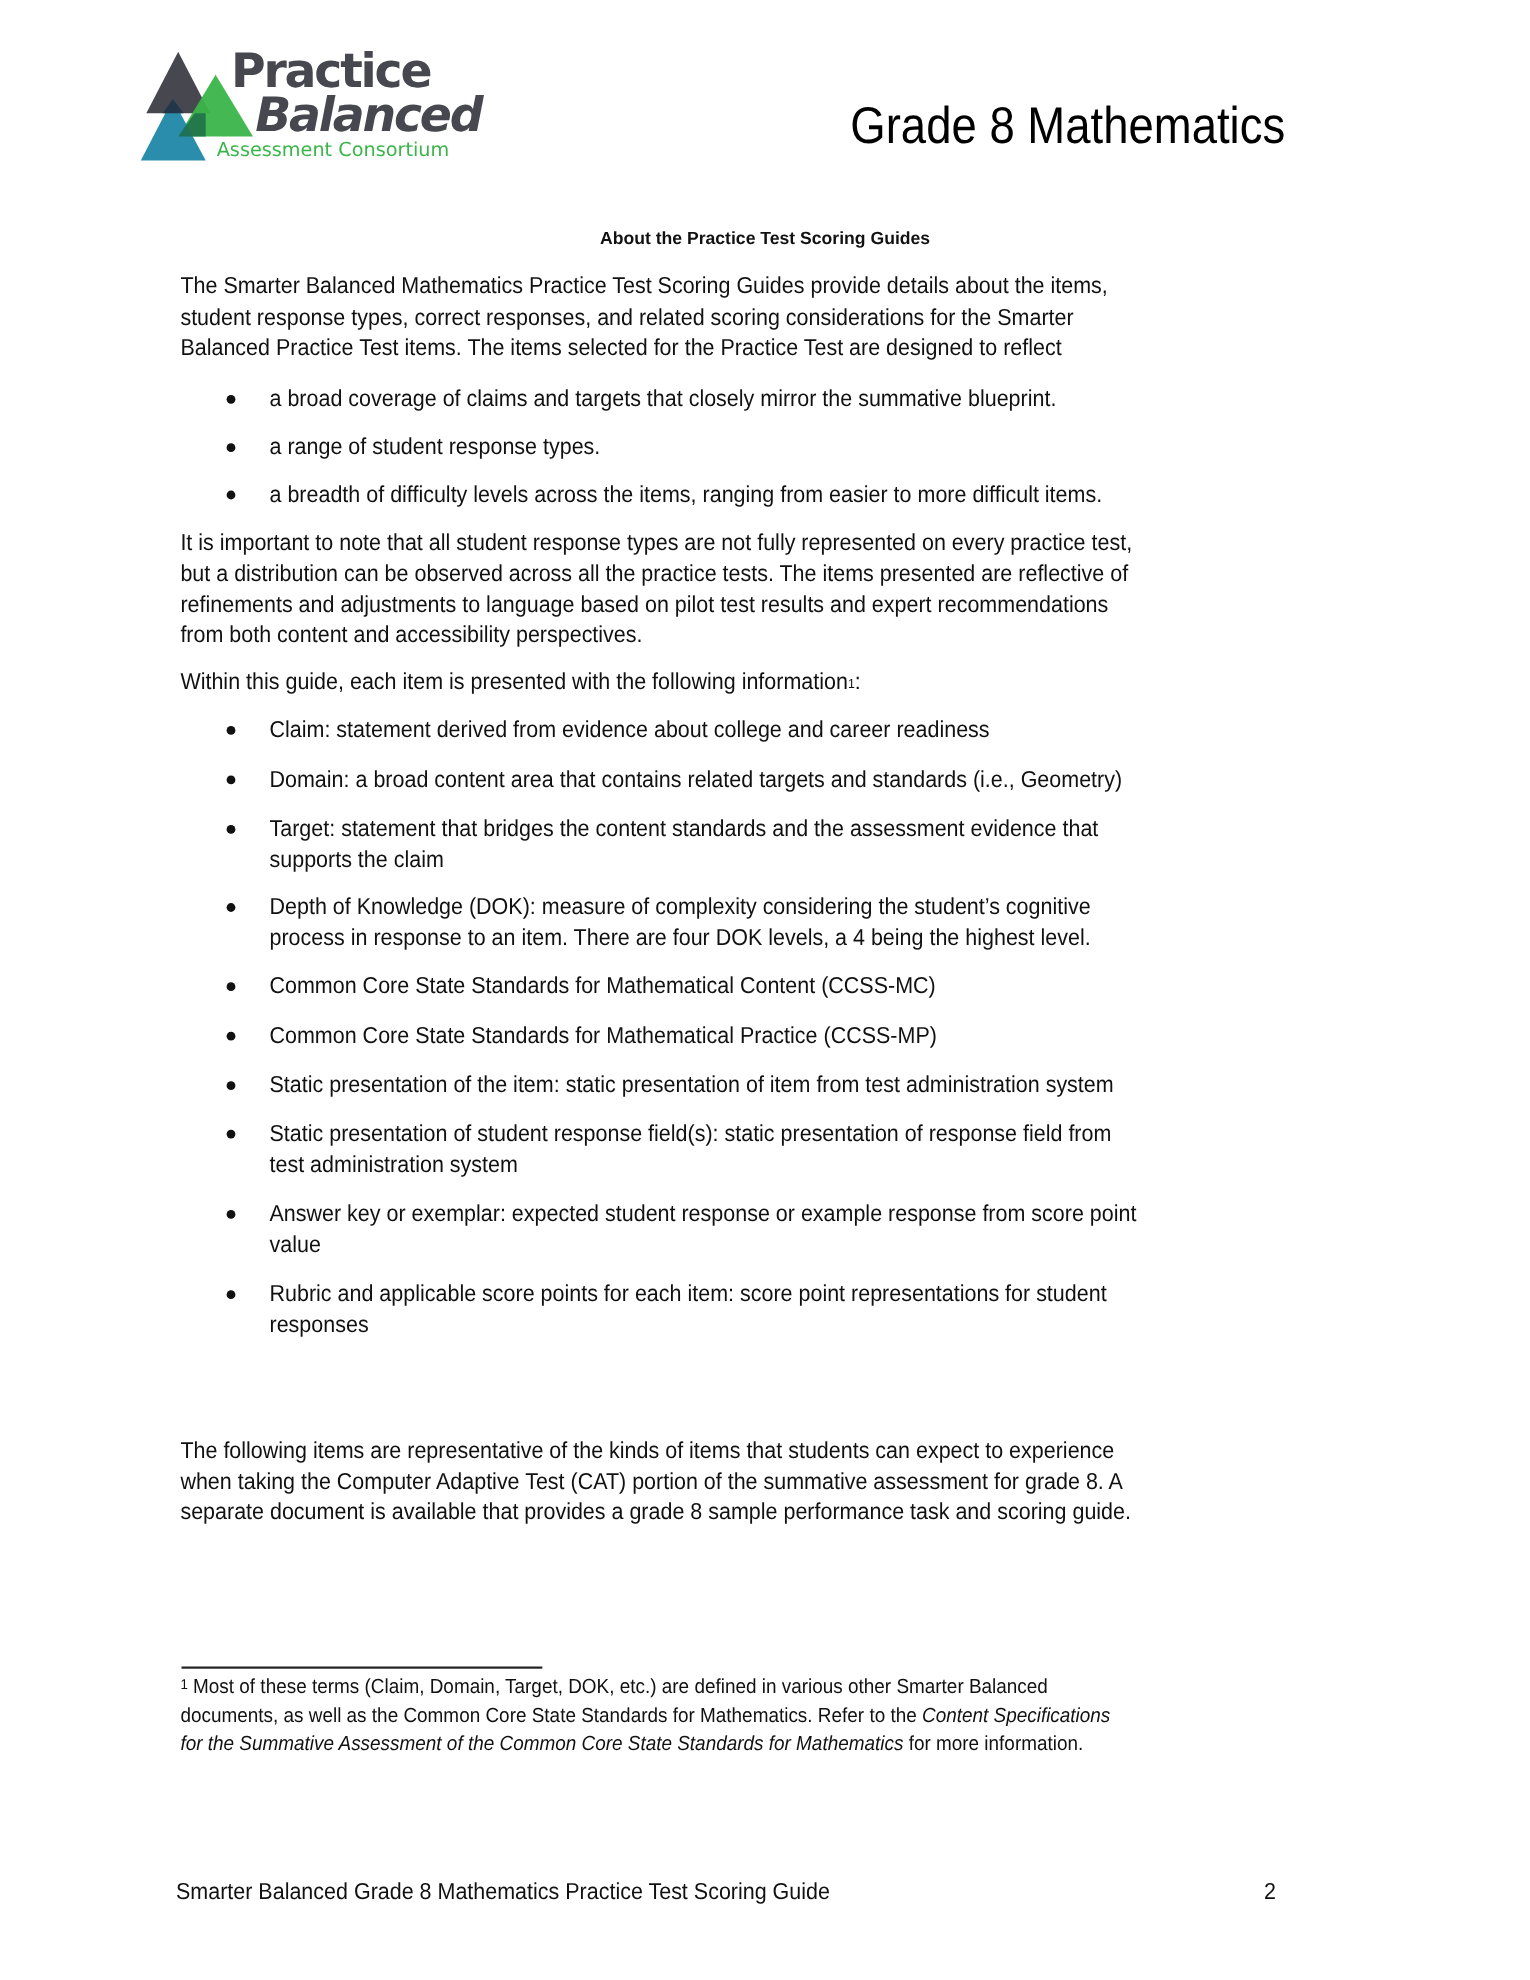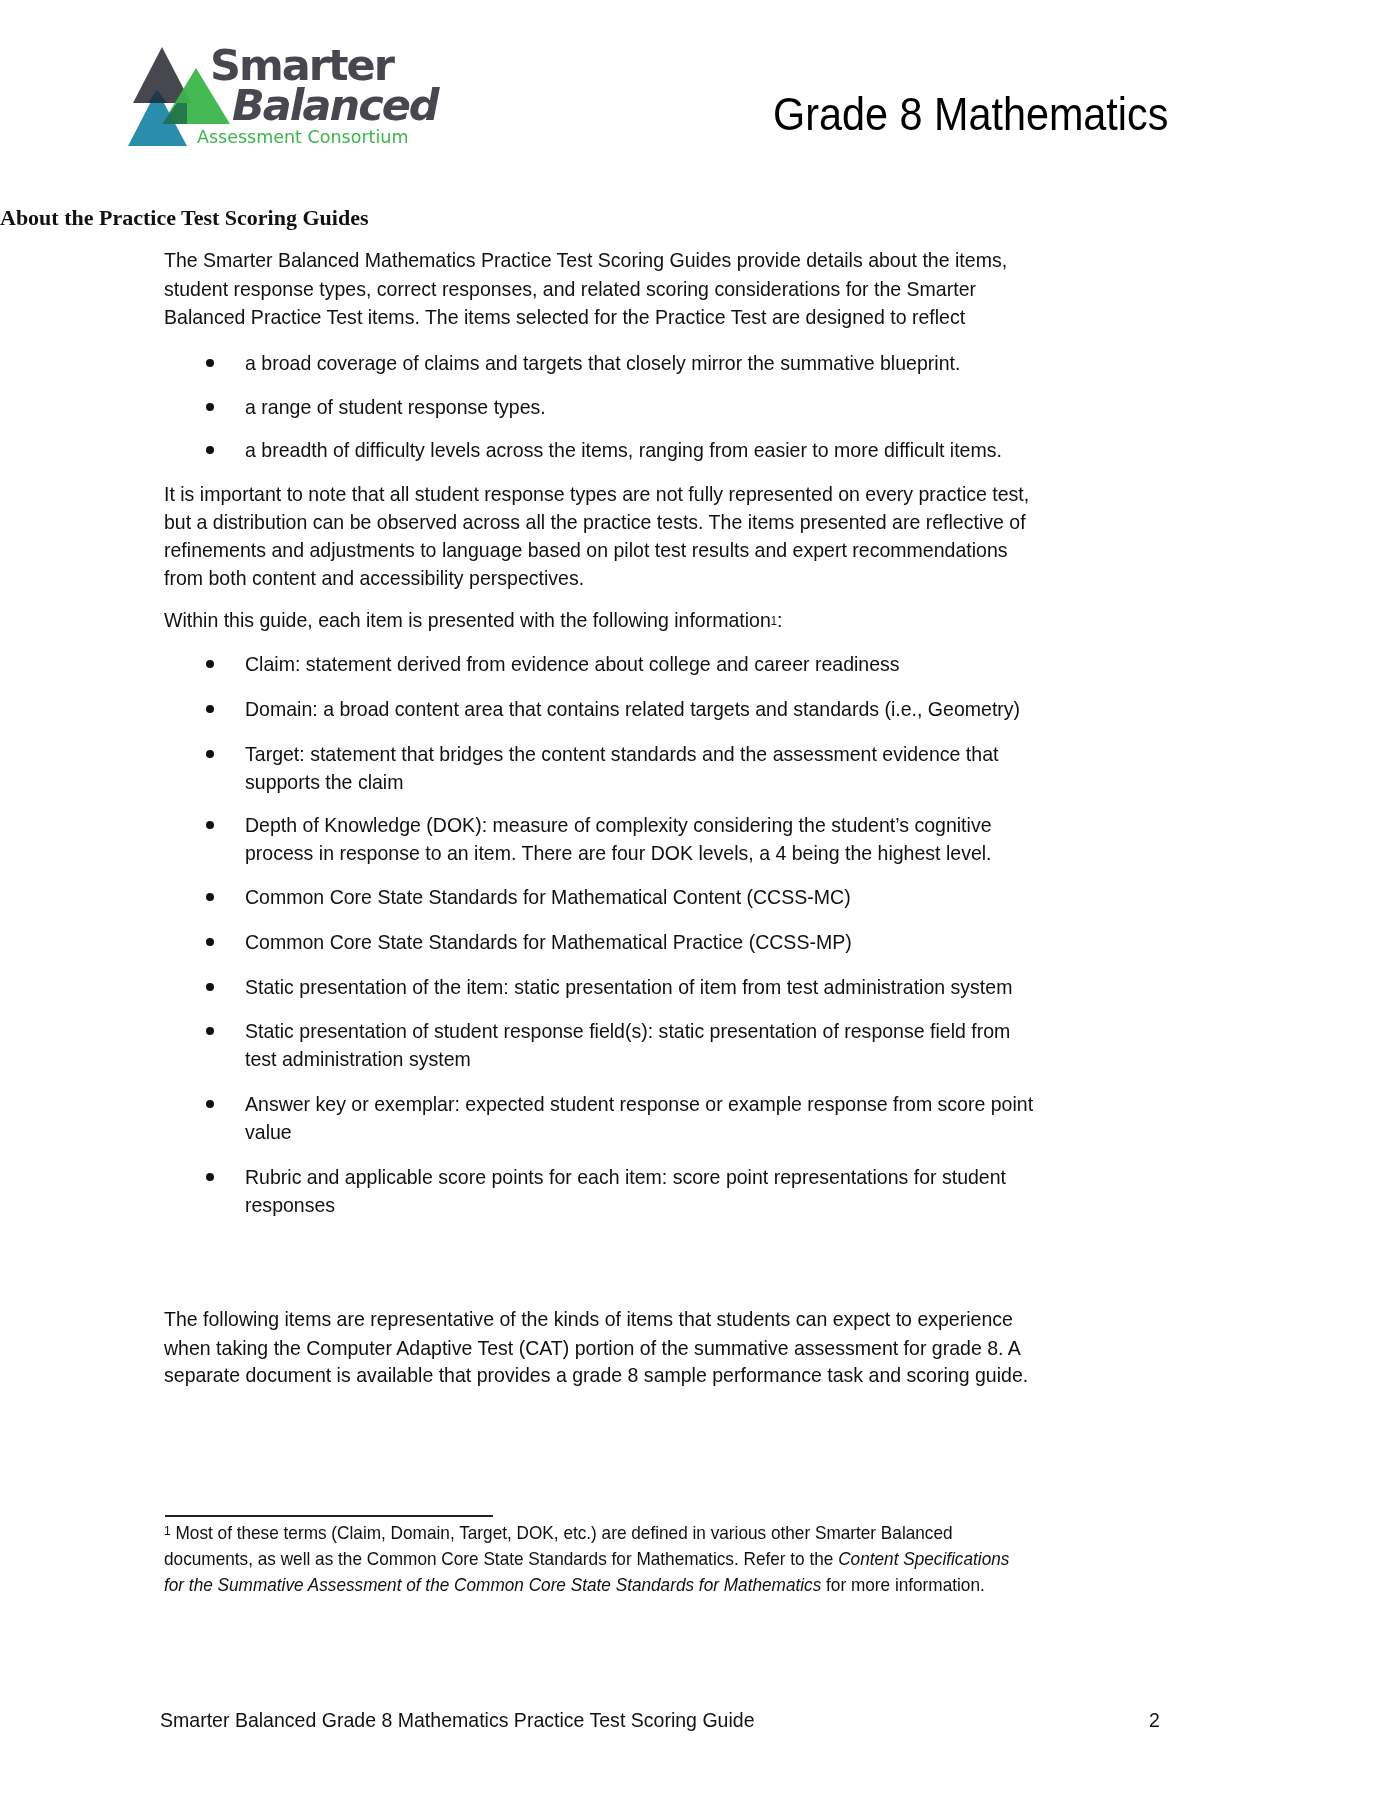--- a/index.html
+++ b/index.html
@@ -3,21 +3,21 @@
 <meta charset="utf-8">
 <style>
   html, body { margin: 0; padding: 0; background: #ffffff; }
   body { width: 1391px; height: 1800px; position: relative; overflow: hidden;
          font-family: "Liberation Sans Narrow", "Liberation Sans", sans-serif; color: #111; }
   .abs { position: absolute; white-space: nowrap; }
   .logo { position: absolute; left: 115px; top: 40px; width: 340px; height: 112px; }
   .logo-word { position: absolute; font-family: "DejaVu Sans", sans-serif; font-weight: bold; color: #46474f; letter-spacing: -2px; line-height: 1; }
   .logo-sub { position: absolute; font-family: "DejaVu Sans", sans-serif; color: #3ab54a; font-size: 17.5px; line-height: 1; letter-spacing: 0px; }
   .grade-title { left: 773px; top: 86px; font-size: 47px; line-height: 56px; color: #000; font-family: "Liberation Sans", sans-serif; transform: scaleX(0.88); transform-origin: left top; }
-  .heading { left: 0; width: 1391px; text-align: left; top: 204px; font-size: 22px; font-weight: bold; line-height: 28px; font-family: Liberation Serif, serif; }
+  .heading { left: 0; width: 1391px; text-align: center; top: 204px; font-size: 16px; font-weight: bold; line-height: 28px; }
   .line { font-size: 21px; line-height: 28px; left: 164px; transform: scaleX(0.93); transform-origin: left center; }
   .bullet-dot { position: absolute; width: 8px; height: 8px; background: #111; border-radius: 50%; left: 206px; }
   .bline { left: 245px; }
   .fn-rule { position: absolute; left: 165px; top: 1515px; width: 328px; height: 1.5px; background: #222; }
   .fn { font-size: 18.5px; line-height: 26px; left: 164px; transform: scaleX(0.93); transform-origin: left center; }
   .fn sup { font-size: 13px; position: relative; top: -2px; vertical-align: top; }
   .fn i { font-style: italic; }
   .sup { font-size: 12px; vertical-align: top; position: relative; top: 1px; }
   .footer { font-size: 21px; line-height: 28px; top: 1706px; transform: scaleX(0.93); transform-origin: left center; }
 </style>
@@ -25,21 +25,21 @@
 <body>
 
 <div class="logo">
   <svg width="120" height="112" viewBox="0 0 120 112" style="position:absolute;left:0;top:0;">
     <polygon points="47,7 18,63 76,63" fill="#46474f"></polygon>
     <polygon points="81,28 47,84 115,84" fill="#3ab54a" opacity="0.95"></polygon>
     <polygon points="42,50 13,106 72,106" fill="#1f87a8" opacity="0.95"></polygon>
     <polygon points="42,50 33,63 52,63" fill="#22384a"></polygon>
     <polygon points="62,63 47,84 72,84 72,63" fill="#1f6d4a" opacity="0.85"></polygon>
   </svg>
-  <div class="logo-word" style="left:95px; top:4px; font-size:43px;">Smarter</div>
+  <div class="logo-word" style="left:95px; top:4px; font-size:43px;">Practice</div>
   <div class="logo-word" style="left:117px; top:44px; font-size:43px;font-style:italic;">Balanced</div>
   <div class="logo-sub" style="left:82px; top:89px;">Assessment Consortium</div>
 </div>
 
 <div class="abs grade-title">Grade 8 Mathematics</div>
 
 <div class="abs heading">About the Practice Test Scoring Guides</div>
 
 <div>
   <div class="abs line" style="top:246px;">The Smarter Balanced Mathematics Practice Test Scoring Guides provide details about the items,</div>

